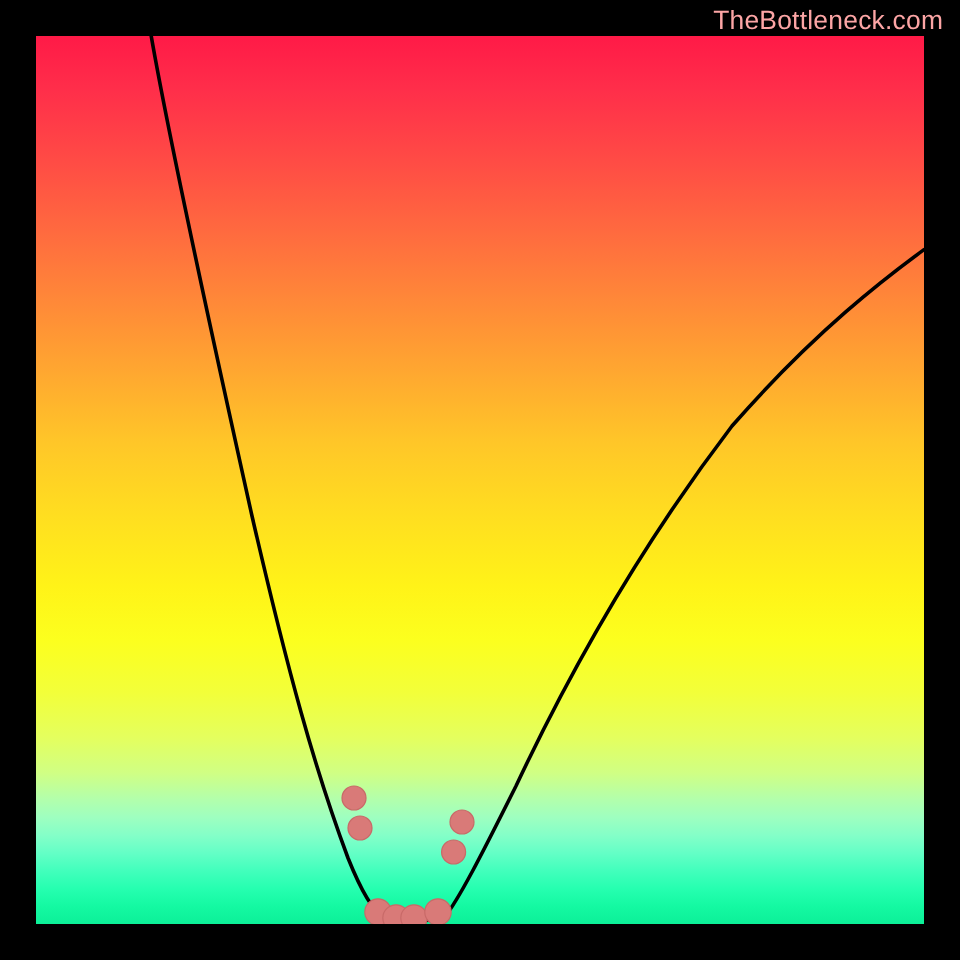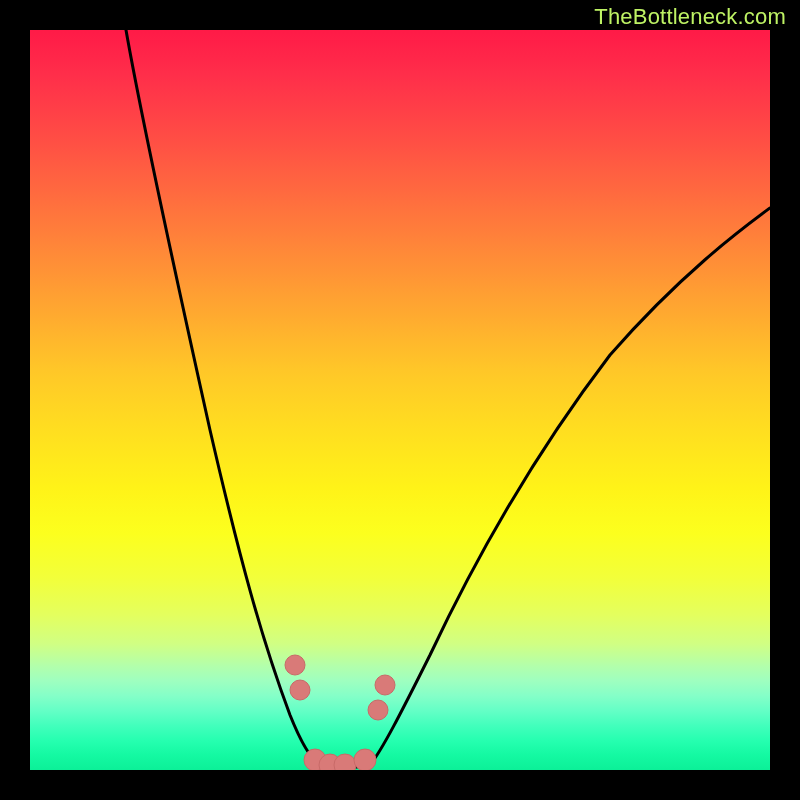--- a/index.html
+++ b/index.html
@@ -40,21 +40,21 @@
       #0cf098 100%
     );
   }
   .watermark {
     position: absolute;
     top: 4px;
     right: 14px;
     font-family: Arial, Helvetica, sans-serif;
     font-size: 22px;
     font-weight: 500;
-    color: #bef264;
+    color: #fca5a5;
     letter-spacing: 0.2px;
   }
   svg.curve {
     position: absolute;
     left: 0; top: 0;
     width: 740px; height: 740px;
     pointer-events: none;
   }
 </style>
 </head>

